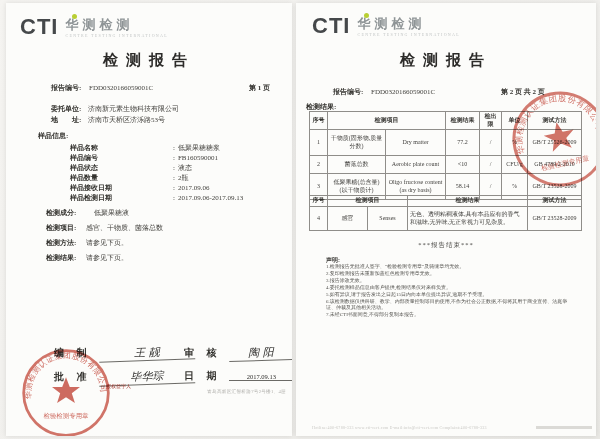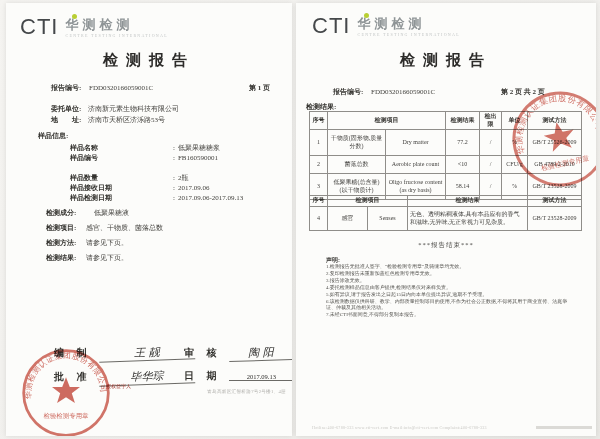--- a/index.html
+++ b/index.html
@@ -6,21 +6,21 @@
   body{background:#e9e8e5;}
   .canvas{position:relative;width:600px;height:439px;overflow:hidden;
     background:linear-gradient(135deg,#f5f4f1 0%,#f0efec 60%,#e9e8e4 100%);
     font-family:"Liberation Serif","DejaVu Serif",serif;color:#3a3a38;}
   .page{position:absolute;background:#fcfcfa;box-shadow:0 0 5px rgba(0,0,0,.10);overflow:hidden;}
   .page1{left:6px;top:3px;width:286px;height:433px;}
   .page2{left:296px;top:3px;width:300px;height:433px;}
 
   .logo{position:absolute;display:flex;align-items:flex-start;gap:7px;}
   .cti{position:relative;font-family:"Liberation Sans","DejaVu Sans",sans-serif;
-    font-weight:normal;font-size:22px;line-height:1;color:#45484a;letter-spacing:1px;}
+    font-weight:bold;font-size:22px;line-height:1;color:#45484a;letter-spacing:1px;}
   .cti-dot{position:absolute;right:-3px;top:-4px;width:5px;height:5px;border-radius:50%;background:#b9cf33;}
   .brand-cn{font-size:13px;font-weight:bold;color:#8e9496;letter-spacing:4px;line-height:1.1;margin-top:2px;}
   .brand-tag{font-size:4px;color:#c2c5c5;letter-spacing:1.3px;margin-top:1px;}
 
   .doc-title{position:absolute;left:0;width:100%;text-align:center;
     font-size:15px;font-weight:bold;letter-spacing:8px;color:#2c2b29;}
 
   .row{position:absolute;font-size:7px;white-space:nowrap;}
   .lbl{font-weight:bold;color:#34332f;}
   .val{color:#44433f;}
@@ -92,20 +92,23 @@
 
     <div class="row" style="left:32px;top:128px;">
       <span class="lbl">样品信息:</span>
     </div>
 
     <div class="sample-row" style="left:32px;top:140px;">
       <span class="s-lbl">样品名称</span><span class="colon">:</span><span class="val">低聚果糖糖浆</span>
     </div>
     <div class="sample-row" style="left:32px;top:150px;">
       <span class="s-lbl">样品编号</span><span class="colon">:</span><span class="val">FB160590001</span>
+    </div>
+    <div class="sample-row" style="left:32px;top:160px;">
+      <span class="s-lbl">样品状态</span><span class="colon">:</span><span class="val">液态</span>
     </div>
     <div class="sample-row" style="left:32px;top:170px;">
       <span class="s-lbl">样品数量</span><span class="colon">:</span><span class="val">2瓶</span>
     </div>
     <div class="sample-row" style="left:32px;top:180px;">
       <span class="s-lbl">样品接收日期</span><span class="colon">:</span><span class="val">2017.09.06</span>
     </div>
     <div class="sample-row" style="left:32px;top:190px;">
       <span class="s-lbl">样品检测日期</span><span class="colon">:</span><span class="val">2017.09.06-2017.09.13</span>
     </div>

